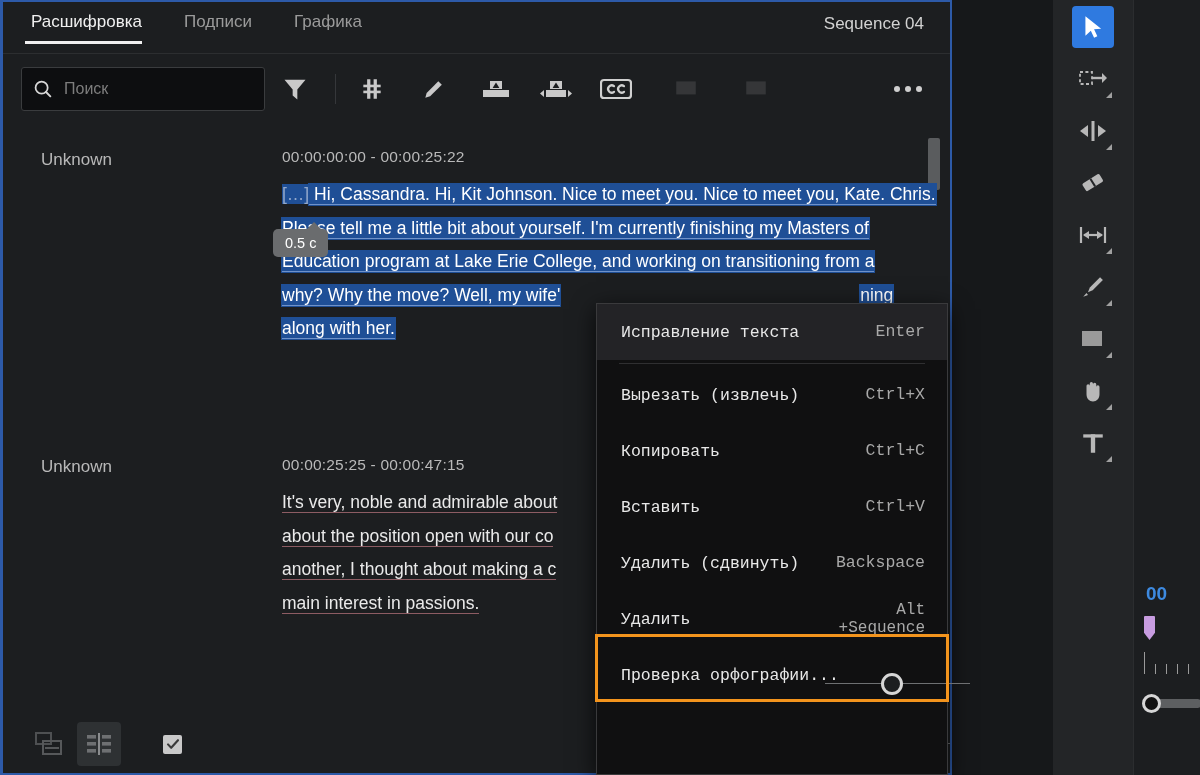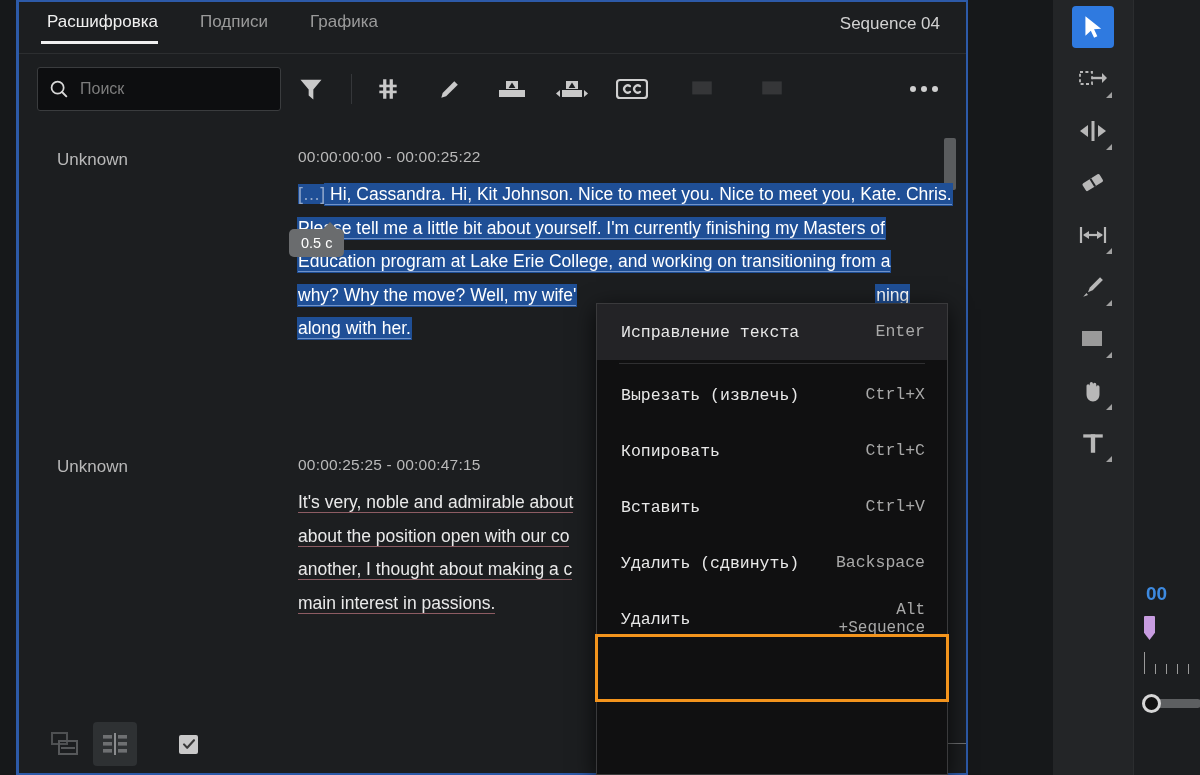--- a/index.html
+++ b/index.html
@@ -6,21 +6,21 @@
   html,body { width:1200px; height:775px; overflow:hidden; background:#16181a; }
   body {
     font-family: "Liberation Sans", sans-serif;
     color:#d6d6d6;
     -webkit-font-smoothing:antialiased;
   }
   #app { position:relative; width:1200px; height:775px; }
 
   
   .panel {
-    position:absolute; left:16px; top:0; width:952px; height:775px;
+    position:absolute; left:0; top:0; width:952px; height:775px;
     background:#fdba74;
     border-left:3px solid #2d5aa8;
     border-right:2px solid #2d5aa8;
     border-top:2px solid #2d5aa8;
     border-bottom:2px solid #2d5aa8;
   }
   .panel-inner{ position:absolute; inset:0; background:#1c1e20; overflow:hidden; }
 
   
   .tabbar{
@@ -387,20 +387,27 @@
       <span>Удалить (сдвинуть)</span>
       <span class="acc">Backspace</span>
     </div>
     <div class="ctx-item">
       <span>Удалить</span>
       <span class="acc two">
         <span>Alt</span><br>
         <span>+Sequence</span>
       </span>
     </div>
+    <div class="ctx-item">
+      <span>Проверка орфографии...</span>
+      <span class="ctx-slider">
+        <span class="bar"></span>
+        <span class="knob"></span>
+      </span>
+    </div>
     <div class="ctx-hl"></div>
   </div>
 
   <div class="toolcol">
     <div style="height:6px"></div>
     <div class="ti sel">
       <svg width="26" height="26" viewBox="0 0 24 24">
           <polygon points="5,2 5,20 10,15.4 13,22 16,20.6 13,14 19.5,13.5" fill="#ffffff"></polygon>
         </svg>
     </div>

